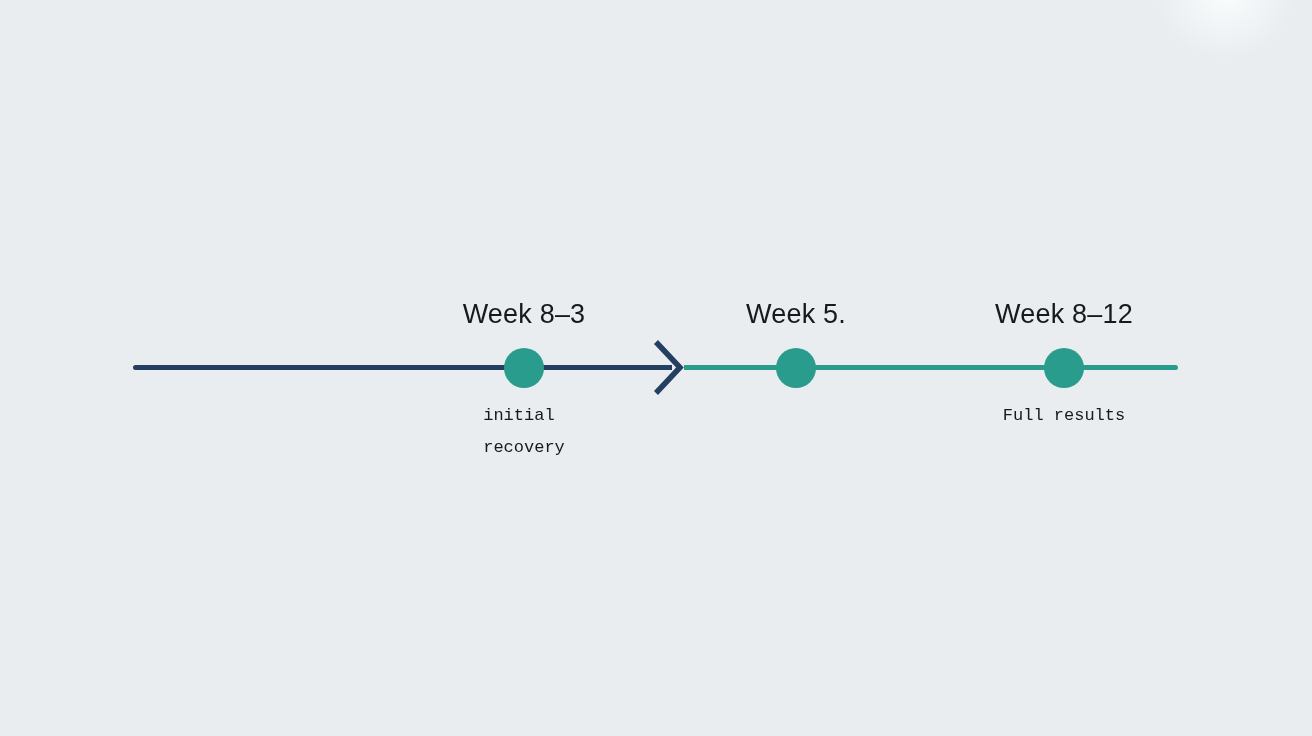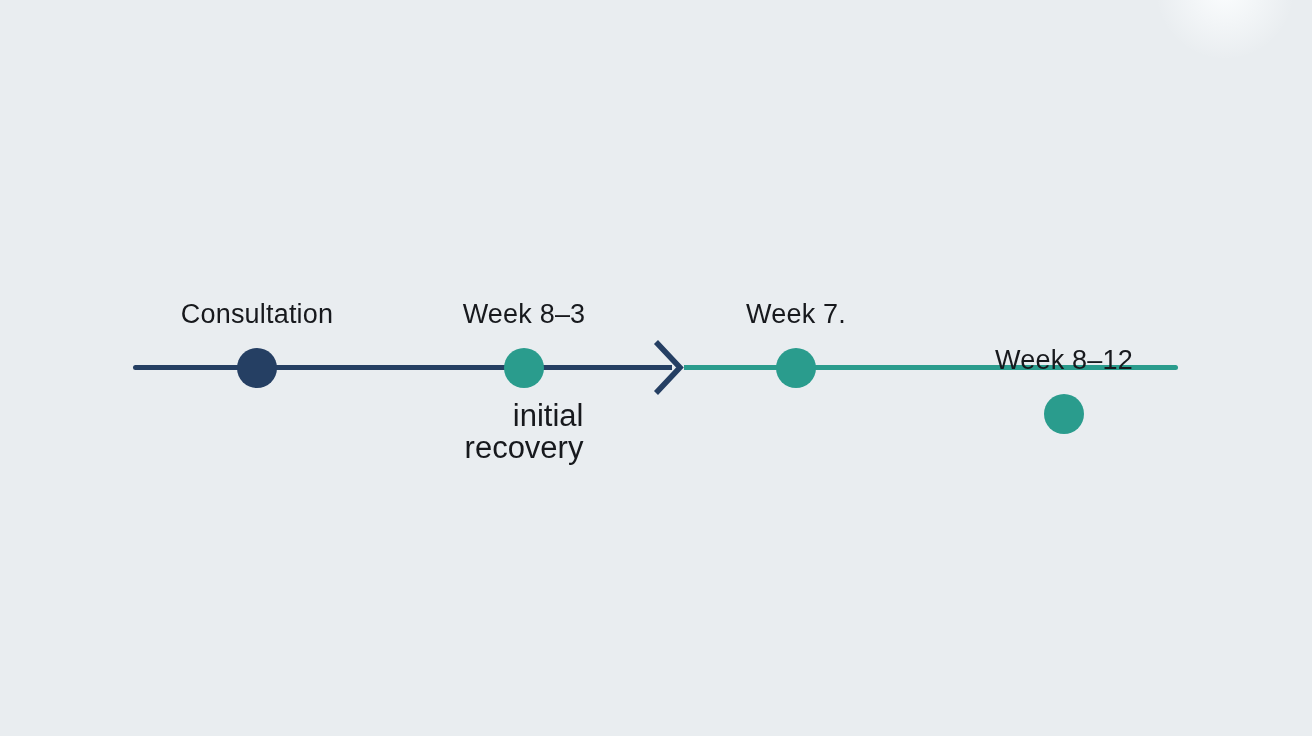--- a/index.html
+++ b/index.html
@@ -51,75 +51,73 @@
     top: 296px;
     transform: translateX(-50%);
     display: flex;
     flex-direction: column;
     align-items: center;
     width: 320px;
   }
   .m1 { left: 257px; }
   .m2 { left: 524px; }
   .m3 { left: 796px; }
-  .m4 { left: 1064px; margin-top: 46px; }
+  .m4 { left: 1064px; }
 
   .milestone-title {
     font-size: 27px;
     font-weight: 500;
     letter-spacing: 0.2px;
     line-height: 36px;
     height: 36px;
     white-space: nowrap;
   }
   .dot {
     width: 40px;
     height: 40px;
     border-radius: 50%;
     margin-top: 15.5px;
   }
   .dot.navy { background: #253f63; }
   .dot.teal { background: #2a9c8d; }
 
   .milestone-desc {
     margin-top: 12px;
-    font-size: 31px;
+    font-size: 17px;
     font-weight: 500;
     line-height: 32px;
-    text-align: right;
+    text-align: left;
     white-space: pre-line;
+    font-family: Liberation Mono, monospace;
   }
 </style>
 </head>
 <body>
 
 <div class="canvas">
 
   <div class="line-seg line-navy"></div>
   <div class="line-seg line-teal"></div>
 
   <svg class="chevron" viewBox="0 0 38 63">
     <path d="M 6 6 L 30 31.5 L 6 57" fill="none" stroke="#253f63" stroke-width="5.5" stroke-linecap="butt" stroke-linejoin="miter"></path>
   </svg>
 
-  <div class="milestone m1">
-    <div class="milestone-title">Consultation</div>
-    <div class="dot navy"></div>
-  </div>
 
   <div class="milestone m2">
     <div class="milestone-title">Week 8–3</div>
     <div class="dot teal"></div>
     <div class="milestone-desc">initial
 recovery</div>
   </div>
 
   <div class="milestone m3">
-    <div class="milestone-title">Week 7.</div>
+    <div class="milestone-title">Week 5.</div>
     <div class="dot teal"></div>
   </div>
 
   <div class="milestone m4">
     <div class="milestone-title">Week 8–12</div>
     <div class="dot teal"></div>
+    <div class="milestone-desc">Full results</div>
   </div>
 
 </div>
 
 </body></html>

